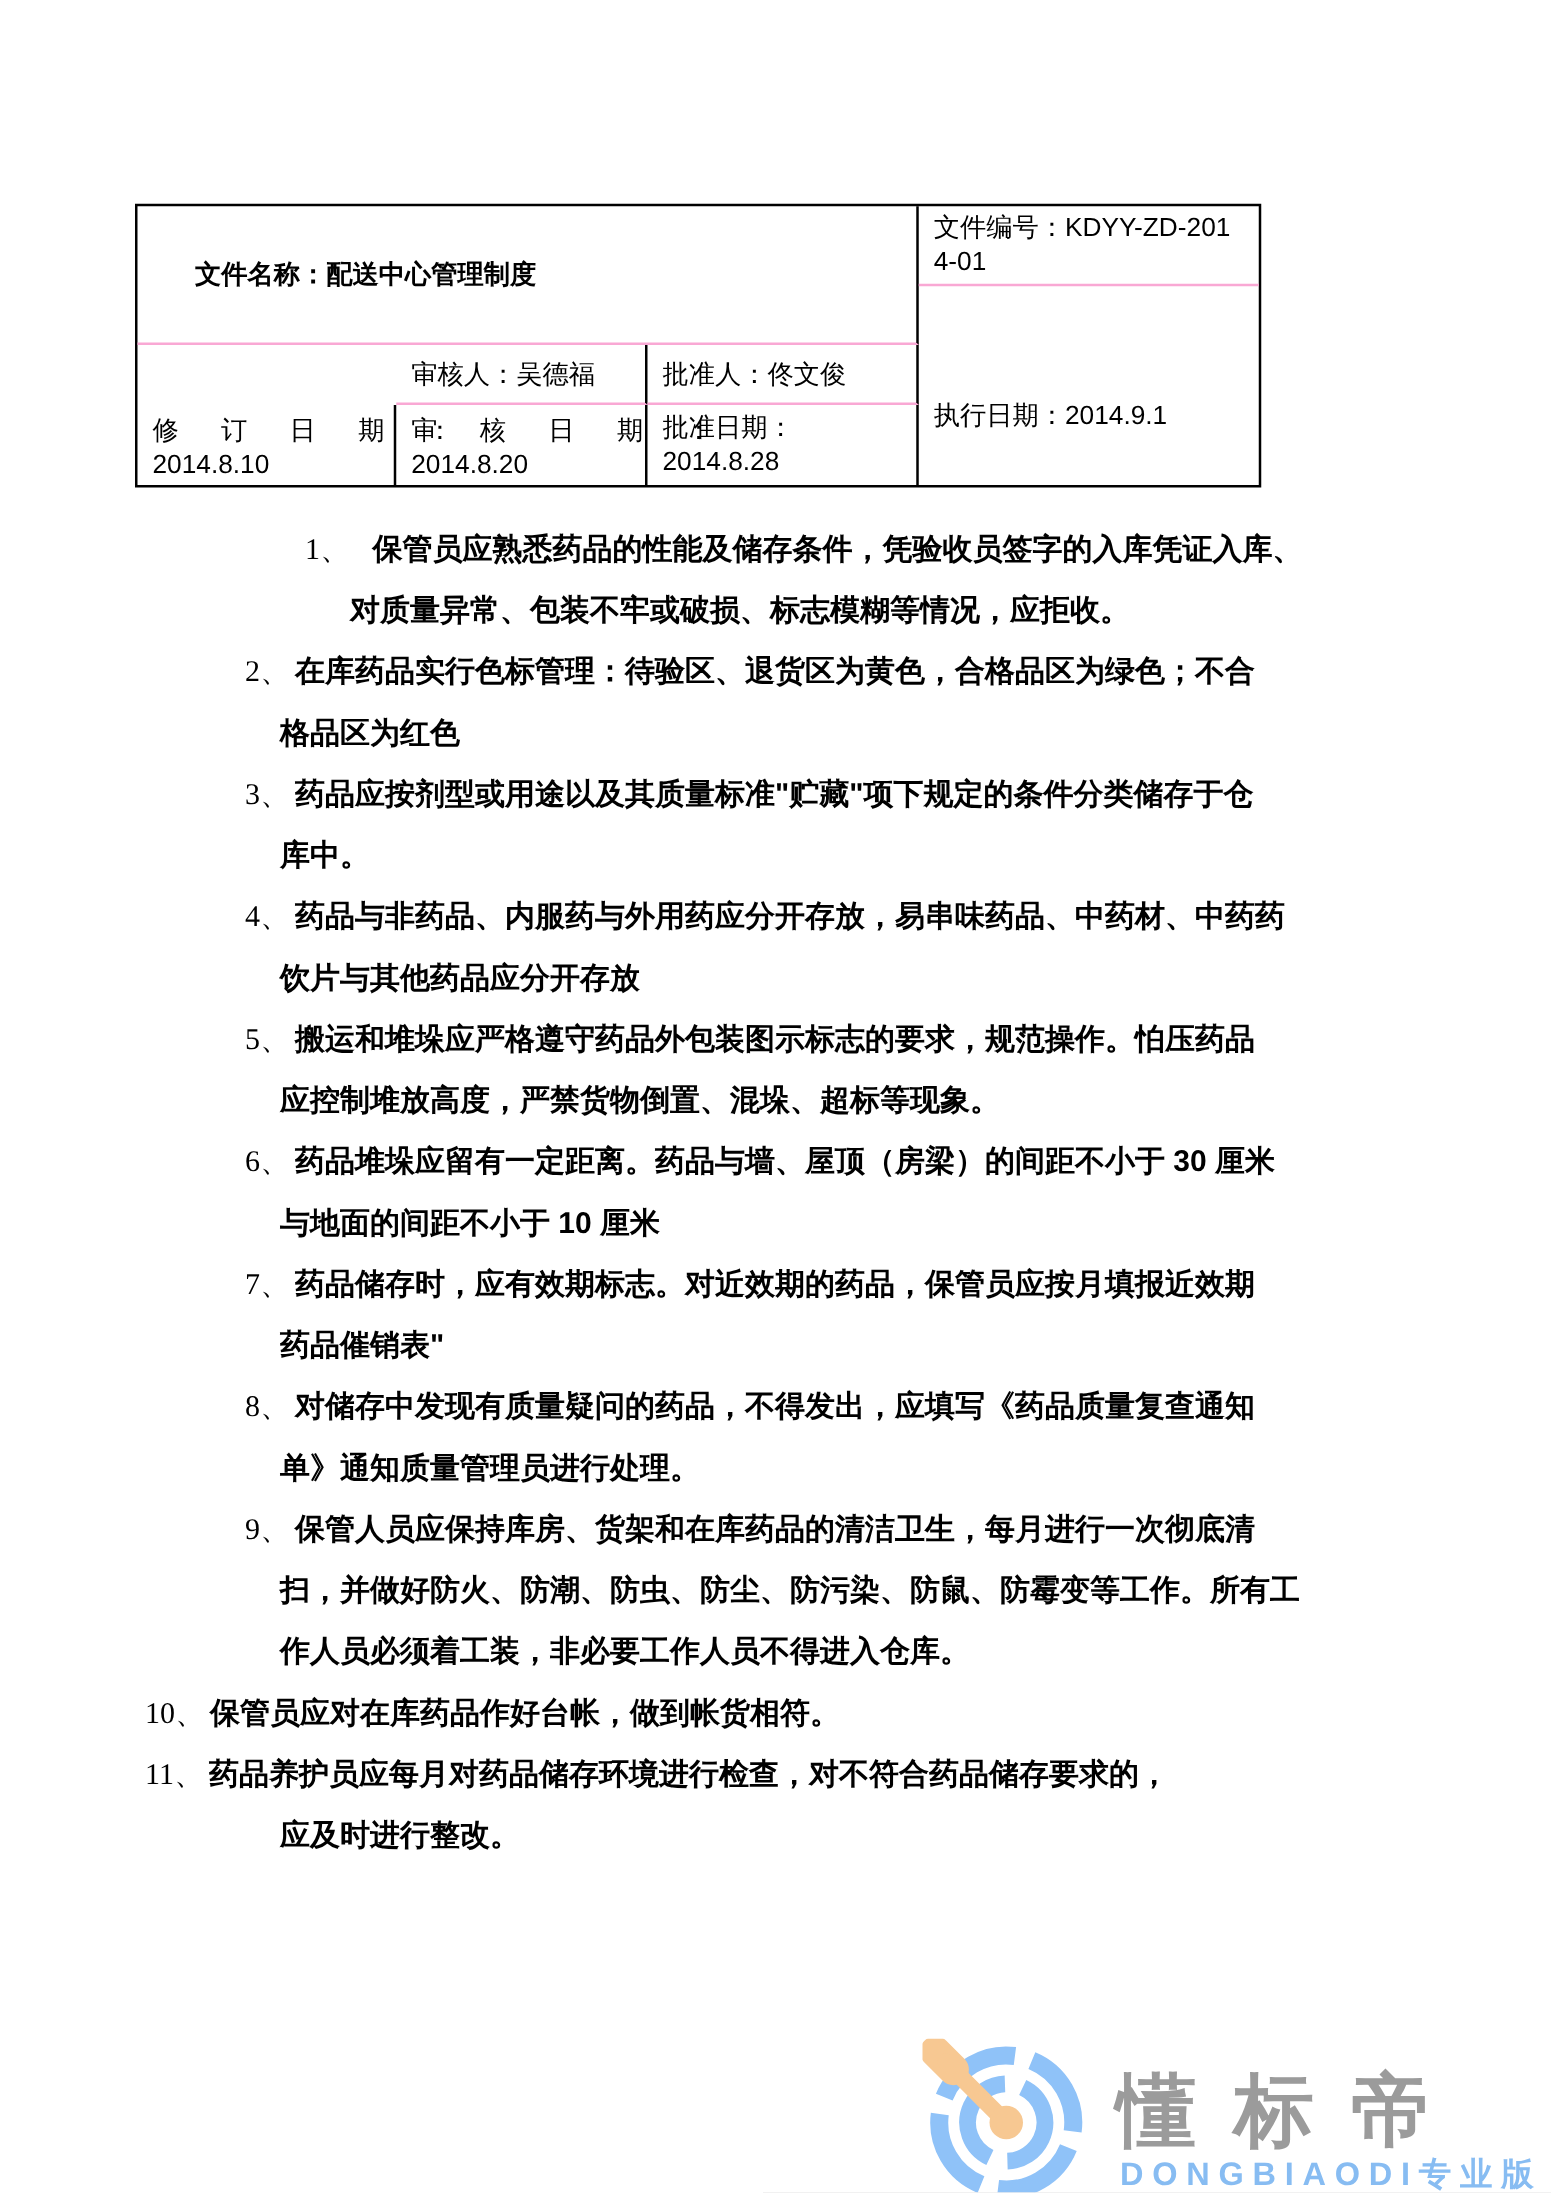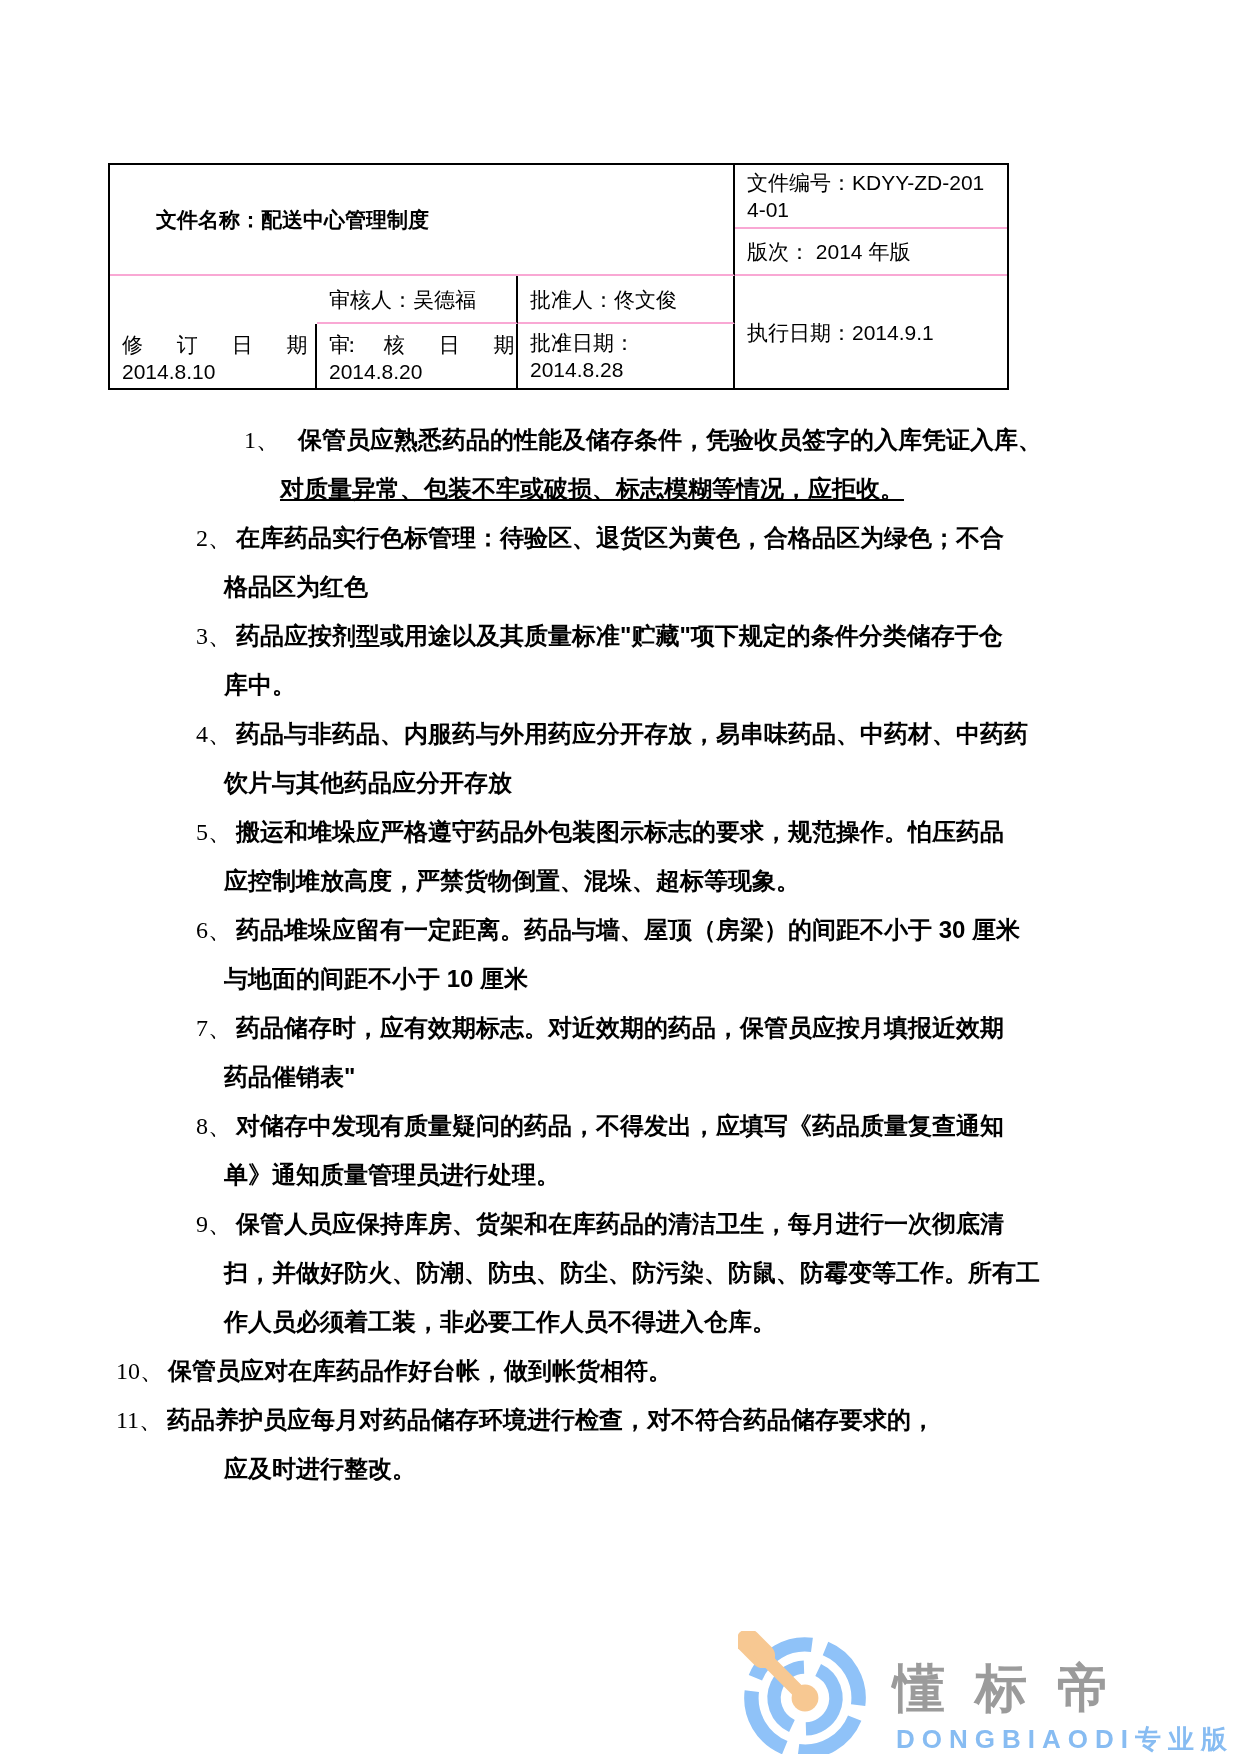--- a/index.html
+++ b/index.html
@@ -42,58 +42,55 @@
   
   .rules{
     position:absolute;left:0;top:408px;width:1241px;
     font-size:24px;font-weight:600;
   }
   .rules .line{height:49px;line-height:64px;white-space:nowrap;}
   .rules .line.first{padding-left:196px;}
   .rules .line.first.w2{padding-left:116px;}
   .rules .line.first.i1{padding-left:244px;}
   .rules .line.cont{padding-left:224px;}
-  .rules .line.cont.i1{padding-left:280px;text-decoration:underline;}
+  .rules .line.cont.i1{padding-left:280px;}
   .rules .num{
     font-family:"Liberation Serif",serif;
     font-weight:400;margin-right:4px;
   }
   .rules .i1 .num{margin-right:18px;}
   
   .footer-company{
     position:absolute;left:580px;top:1620px;
     font-size:20px;font-weight:500;letter-spacing:1px;
   }
   
   .wm-icon{position:absolute;left:738px;top:1631px;width:134px;height:134px;}
   .wm-brand{
     position:absolute;left:893px;top:1650px;
-    font-size:52px;font-weight:700;letter-spacing:30px;
+    font-size:64px;font-weight:700;letter-spacing:30px;
     line-height:76px;white-space:nowrap;
   }
   .wm-sub{
     position:absolute;left:896px;top:1722px;
     font-size:26px;font-weight:700;letter-spacing:7px;
     white-space:nowrap;
   }
 </style>
 </head>
 <body>
 
 <div class="page">
 
   <div class="header-table">
     <div class="cell cell-docname">
       <span>文件名称：配送中心管理制度</span>
     </div>
     <div class="cell cell-docno no-r">
       <span>文件编号：KDYY-ZD-2014-01</span>
-    </div>
-    <div class="cell cell-version no-r">
-      <span>版次： 2014 年版</span>
     </div>
     <div class="cell" style="grid-column:2/3;grid-row:3/4;">
       <span>审核人：吴德福</span>
     </div>
     <div class="cell" style="grid-column:3/4;grid-row:3/4;">
       <span>批准人：佟文俊</span>
     </div>
     <div class="cell cell-g no-r no-b">
       <span>执行日期：2014.9.1</span>
     </div>

